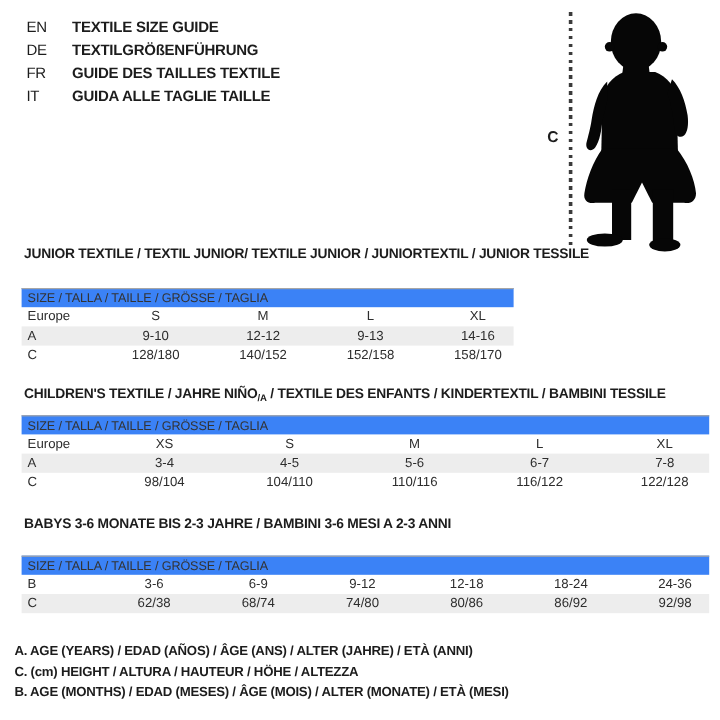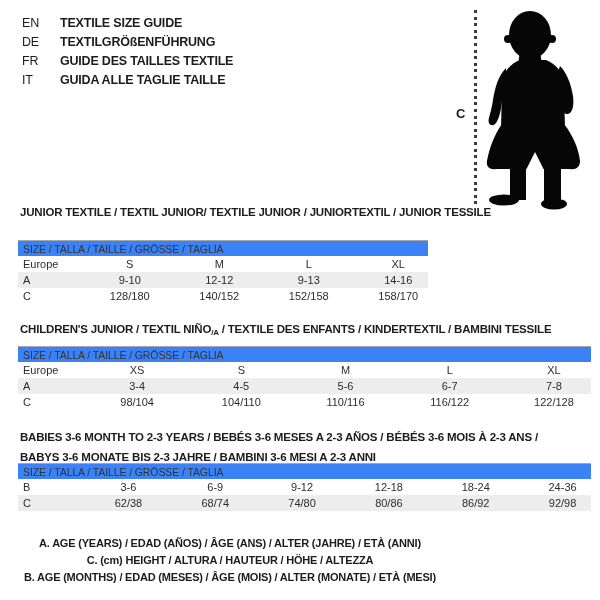--- a/index.html
+++ b/index.html
@@ -32,21 +32,21 @@
     height:15px; background:#3b82f6; border-top:1px solid #a6a6a6;
     display:flex; align-items:center; padding-left:5px;
     font-size:10.5px; color:#333333; letter-spacing:-0.1px;
   }
   .trow { height:16px; display:flex; align-items:center; font-size:11px; color:#2d2d2d;gap:30px; }
   .trow.alt { background:#ededed; }
   .cl { width:52px; padding-left:5px; box-sizing:border-box; }
   .cv { flex:1; text-align:center; }
 
   
-  .notes { position:absolute; left:24px; top:537px;text-align:center; }
+  .notes { position:absolute; left:12px; top:537px; }
   .note { height:17px; font-weight:700; font-size:11px; letter-spacing:-0.2px; white-space:nowrap; }
 </style>
 </head>
 <body>
 
 <div class="page">
 
   <div class="langs">
     <div class="lang-row">
       <span class="lang-code">EN</span>
@@ -107,21 +107,21 @@
     </div>
     <div class="trow">
       <span class="cl">C</span>
       <span class="cv">128/180</span>
       <span class="cv">140/152</span>
       <span class="cv">152/158</span>
       <span class="cv">158/170</span>
     </div>
   </div>
 
-  <div class="sec-title" style="top:323px;"><span>CHILDREN'S JUNIOR / TEXTIL NIÑO</span><span class="sub-a">/A</span><span> / TEXTILE DES ENFANTS / KINDERTEXTIL / BAMBINI TESSILE</span></div>
+  <div class="sec-title" style="top:323px;"><span>CHILDREN'S TEXTILE / JAHRE NIÑO</span><span class="sub-a">/A</span><span> / TEXTILE DES ENFANTS / KINDERTEXTIL / BAMBINI TESSILE</span></div>
   <div class="tbl" style="top:346px; width:573px;">
     <div class="tbl-head">SIZE / TALLA / TAILLE / GRÖSSE / TAGLIA</div>
     <div class="trow">
       <span class="cl">Europe</span>
       <span class="cv">XS</span>
       <span class="cv">S</span>
       <span class="cv">M</span>
       <span class="cv">L</span>
       <span class="cv">XL</span>
     </div>
@@ -137,21 +137,20 @@
       <span class="cl">C</span>
       <span class="cv">98/104</span>
       <span class="cv">104/110</span>
       <span class="cv">110/116</span>
       <span class="cv">116/122</span>
       <span class="cv">122/128</span>
     </div>
   </div>
 
   <div class="sec-title two-line" style="top:427px;">
-    <div>BABIES 3-6 MONTH TO 2-3 YEARS / BEBÉS 3-6 MESES A 2-3 AÑOS / BÉBÉS 3-6 MOIS À 2-3 ANS /</div>
     <div>BABYS 3-6 MONATE BIS 2-3 JAHRE / BAMBINI 3-6 MESI A 2-3 ANNI</div>
   </div>
   <div class="tbl" style="top:463px; width:573px;">
     <div class="tbl-head">SIZE / TALLA / TAILLE / GRÖSSE / TAGLIA</div>
     <div class="trow">
       <span class="cl">B</span>
       <span class="cv">3-6</span>
       <span class="cv">6-9</span>
       <span class="cv">9-12</span>
       <span class="cv">12-18</span>

